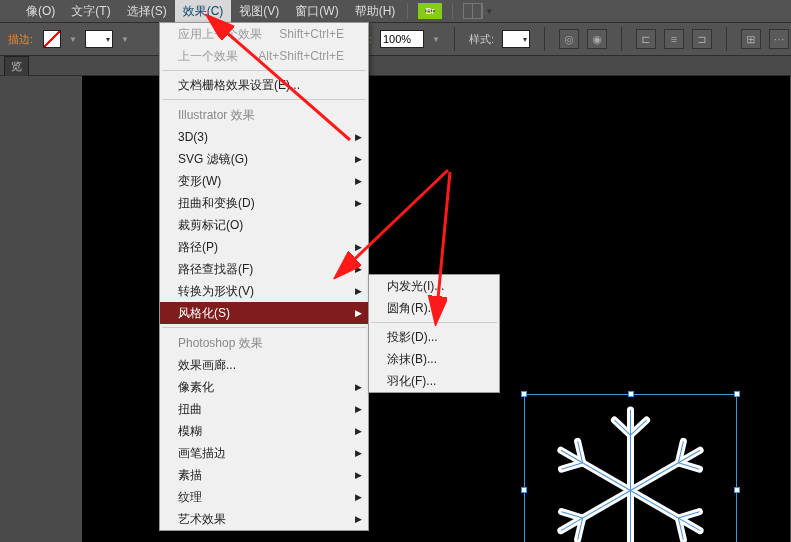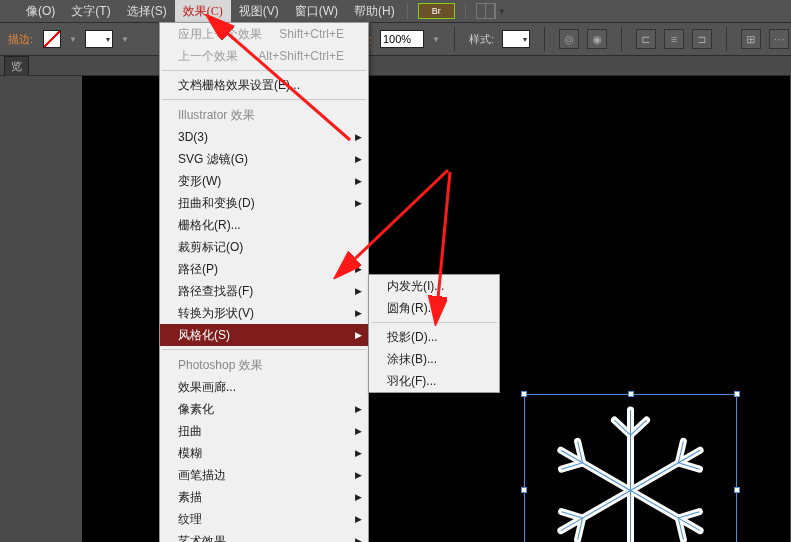--- a/index.html
+++ b/index.html
@@ -1,22 +1,22 @@
 <!DOCTYPE html>
 <html><head>
 <meta charset="utf-8">
 <style>
 * { margin: 0; padding: 0; box-sizing: border-box; font-family: "Microsoft YaHei", Arial, sans-serif; }
 body { width: 791px; height: 542px; background: #4a4a4a; overflow: hidden; position: relative; }
 
 .menubar { height: 22px; background: #535353; color: #ddd; font-size: 12px; display: flex; align-items: center; padding-left: 18px; position: relative; }
 .menubar .item { padding: 3px 8px; cursor: default; }
-.menubar .item.open { background: #d8d8d8; color: #b91c1c; font-family: Liberation Serif, serif; }
+.menubar .item.open { background: #d8d8d8; color: #0c4a6e; }
 .menubar .sep-vert { width: 1px; height: 16px; background: #666; margin: 0 4px; }
-.br-icon { width: 37px; height: 16px; background: #6b5128; border: 1px solid #84cc16; font-size: 9px; color: #fff; display: flex; align-items: center; justify-content: center; margin: 0 6px; }
+.br-icon { width: 24px; height: 16px; background: #6b5128; border: 7px solid #84cc16; font-size: 9px; color: #fff; display: flex; align-items: center; justify-content: center; margin: 0 6px; }
 .layout-icon { width: 20px; height: 16px; border: 1px solid #777; margin-left: 6px; display: flex; }
 .layout-icon .half { flex: 1; border-right: 1px solid #777; }
 
 .toolbar { height: 34px; background: #535353; border-top: 1px solid #2d2d2d; border-bottom: 1px solid #2d2d2d; display: flex; align-items: center; color: #ccc; font-size: 11px; padding-left: 8px; gap: 8px; }
 .toolbar .lbl { color: #e68a3b; margin-right: 2px; }
 .swatch { width: 28px; height: 18px; border: 1px solid #222; background: #fff; display: inline-flex; align-items: center; position: relative; }
 .swatch .arrow { position: absolute; right: 2px; color: #333; font-size: 8px; }
 .num-input { width: 44px; height: 18px; background: #fff; border: 1px solid #222; color: #000; font-size: 11px; padding: 0 2px; display: inline-flex; align-items: center; }
 .sep { width: 1px; height: 24px; background: #333; margin: 0 6px; }
 .tool-btn { width: 20px; height: 20px; border: 1px solid #333; background: #5a5a5a; display: inline-flex; align-items: center; justify-content: center; color: #aaa; font-size: 11px; }
@@ -217,23 +217,20 @@
     </div>
   <div class="row">
       <span>变形(W)</span>
       <span class="sub-arrow">▶</span>
     </div>
   <div class="row">
       <span>扭曲和变换(D)</span>
       <span class="sub-arrow">▶</span>
     </div>
   <div class="row">
-      <span>栅格化(R)...</span>
-    </div>
-  <div class="row">
       <span>裁剪标记(O)</span>
     </div>
   <div class="row">
       <span>路径(P)</span>
       <span class="sub-arrow">▶</span>
     </div>
   <div class="row">
       <span>路径查找器(F)</span>
       <span class="sub-arrow">▶</span>
     </div>

